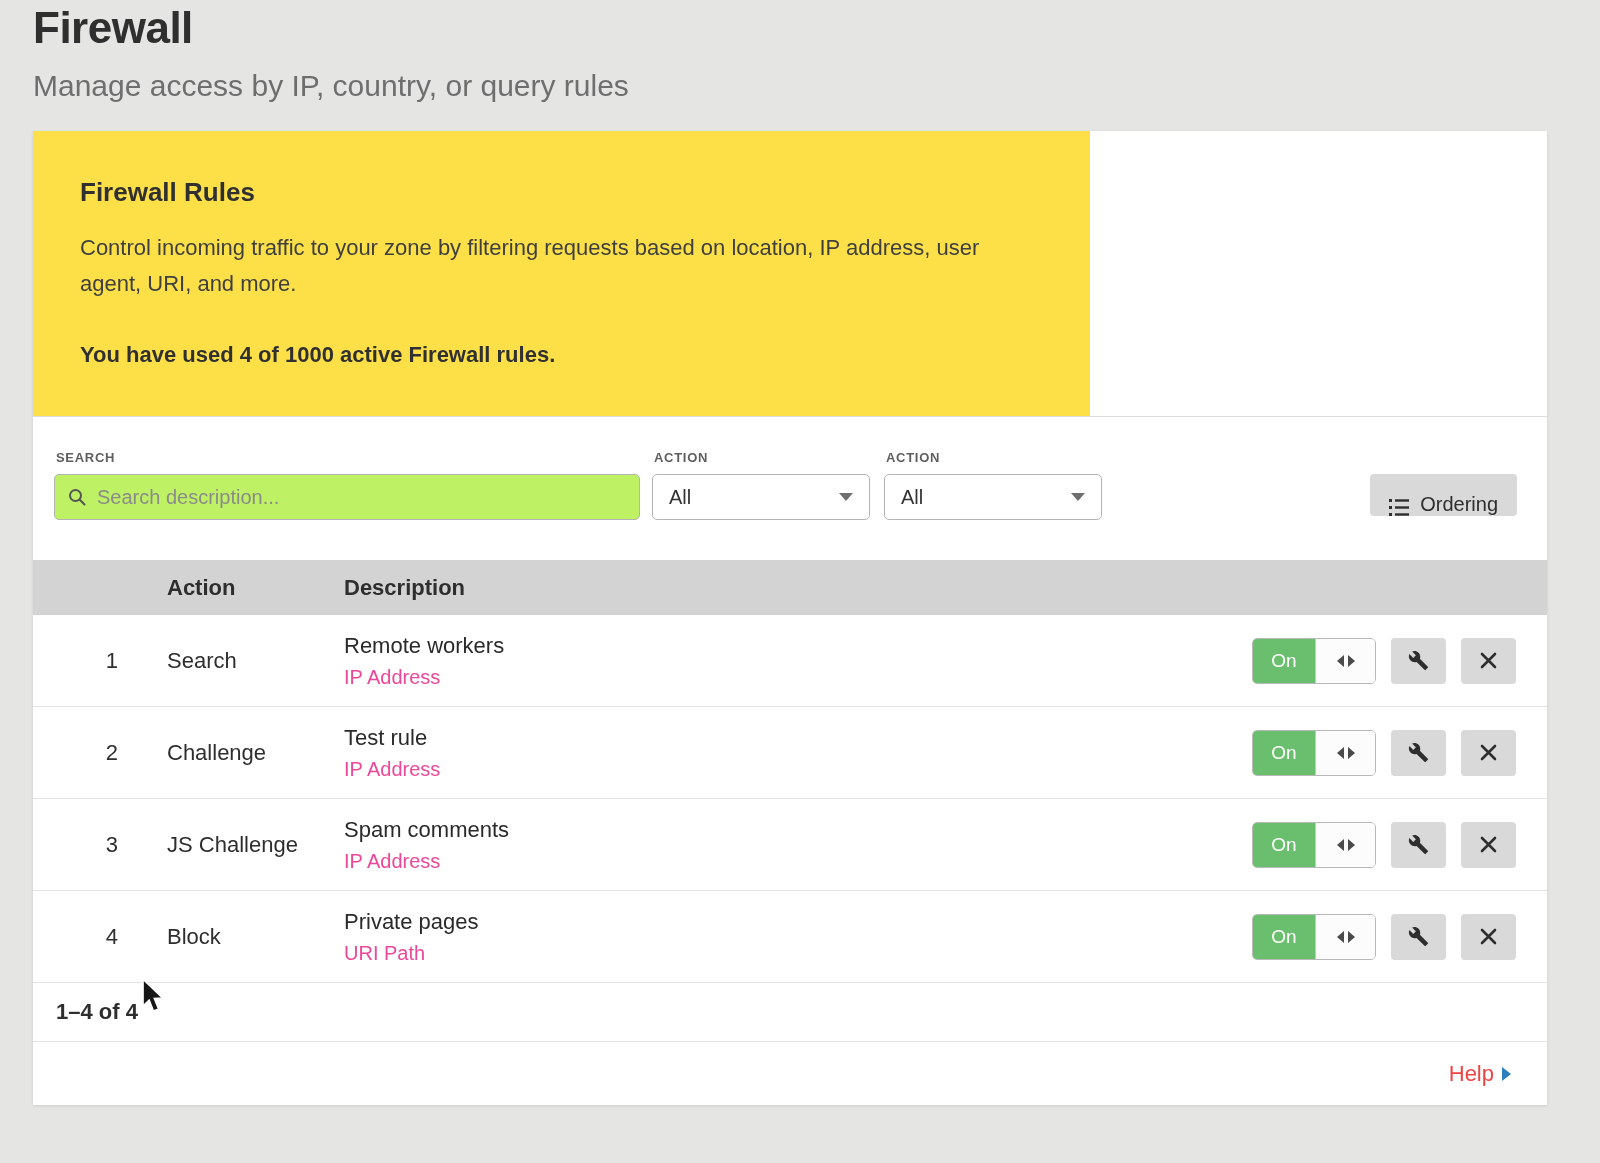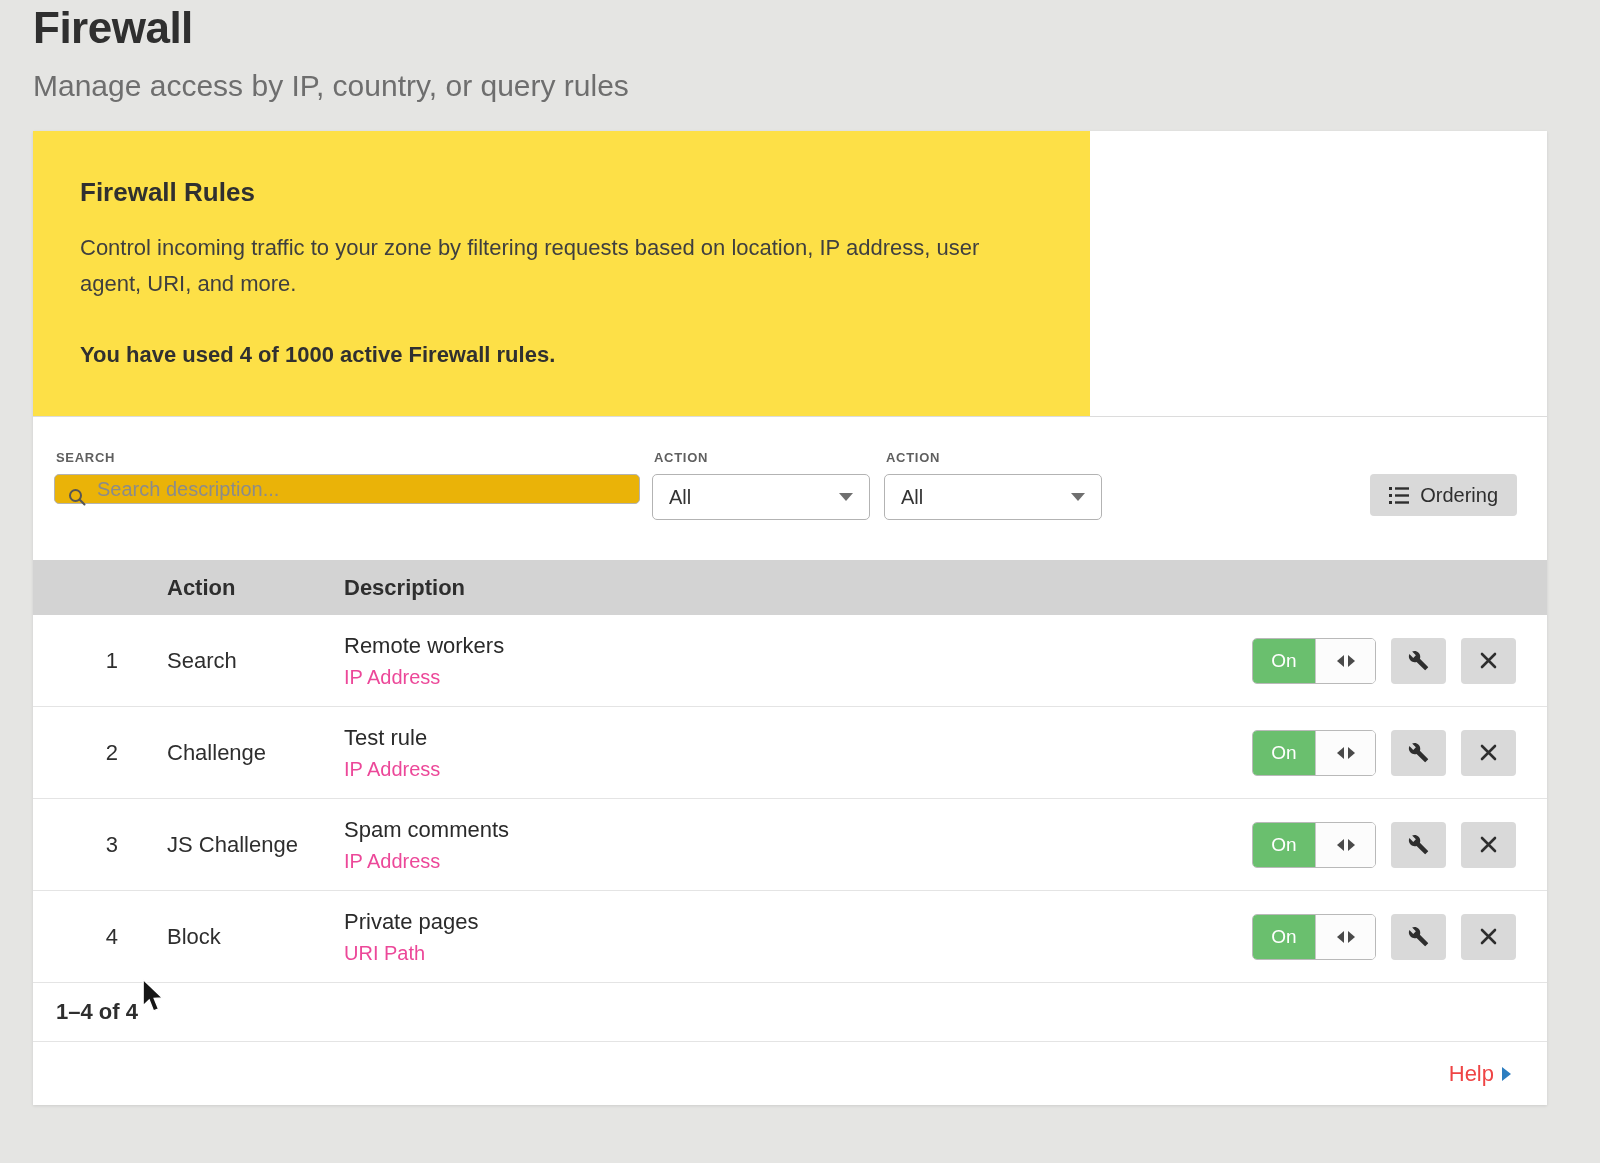--- a/index.html
+++ b/index.html
@@ -24,33 +24,33 @@
   .rules-heading { font-size:26px; font-weight:700; color:#303030; }
   .rules-desc { margin-top:22px; font-size:22px; line-height:36px; color:#3f3f3f; max-width:950px; }
   .rules-usage { margin-top:40px; font-size:22px; font-weight:700; color:#303030; }
   .create-btn { background:#2d7ec0; color:#fff; font-size:20px; font-weight:500;
     padding:13px 24px; border:1px solid #2468a5; border-radius:5px; cursor:pointer; font-family:inherit; }
 
   .filters { display:flex; align-items:flex-start; padding:33px 30px 40px 21px; background:#fff; }
   .filter-group { display:flex; flex-direction:column; }
   .filter-label { font-size:13px; font-weight:700; letter-spacing:0.7px; color:#5f5f5f; margin:0 0 9px 2px; }
   .search-box { position:relative; width:586px; }
-  .search-input { width:100%; height:30px; border:1px solid #b3b3b3; border-radius:5px;
-    padding:0 14px 0 42px; font-size:20px; color:#333; font-family:inherit; background:#eab308; outline:none; }
+  .search-input { width:100%; height:46px; border:1px solid #b3b3b3; border-radius:5px;
+    padding:0 14px 0 42px; font-size:20px; color:#333; font-family:inherit; background:#bef264; outline:none; }
   .search-input::placeholder { color:#8b8b8b; }
   .search-icon { position:absolute; left:13px; top:13px; line-height:0; }
   .select { width:218px; height:46px; border:1px solid #b3b3b3; border-radius:5px; background:#fff;
     display:flex; align-items:center; justify-content:space-between; padding:0 16px;
     font-size:20px; color:#333; cursor:pointer; }
   .chevron { width:0; height:0; border-left:7px solid transparent; border-right:7px solid transparent;
     border-top:8px solid #6f6f6f; }
   .status-group { margin-left:12px; }
   .action-group { margin-left:14px; }
   .ordering-btn { margin-left:auto; margin-top:24px; height:42px; background:#d9d9d9; border:none;
-    border-radius:4px; display:flex; align-items:center; gap:11px; padding:0 19px;
+    border-radius:4px; display:flex; align-items:flex-end; gap:11px; padding:0 19px;
     font-size:20px; color:#2e2e2e; cursor:pointer; font-family:inherit; }
 
   .grid { display:grid; grid-template-columns:90px 221px 1fr 325px; align-items:center; }
   .thead { background:#d3d3d3; height:55px; font-size:22px; font-weight:700; color:#2e2e2e; }
   .th-action { padding-left:44px; }
 
   .row { min-height:92px; border-bottom:1px solid #e4e4e4; background:#fff; }
   .cell-num { text-align:right; padding-right:5px; font-size:22px; color:#2e2e2e; }
   .cell-action { padding-left:44px; font-size:22px; color:#2e2e2e; }
   .desc-title { font-size:22px; color:#2a2a2a; }

